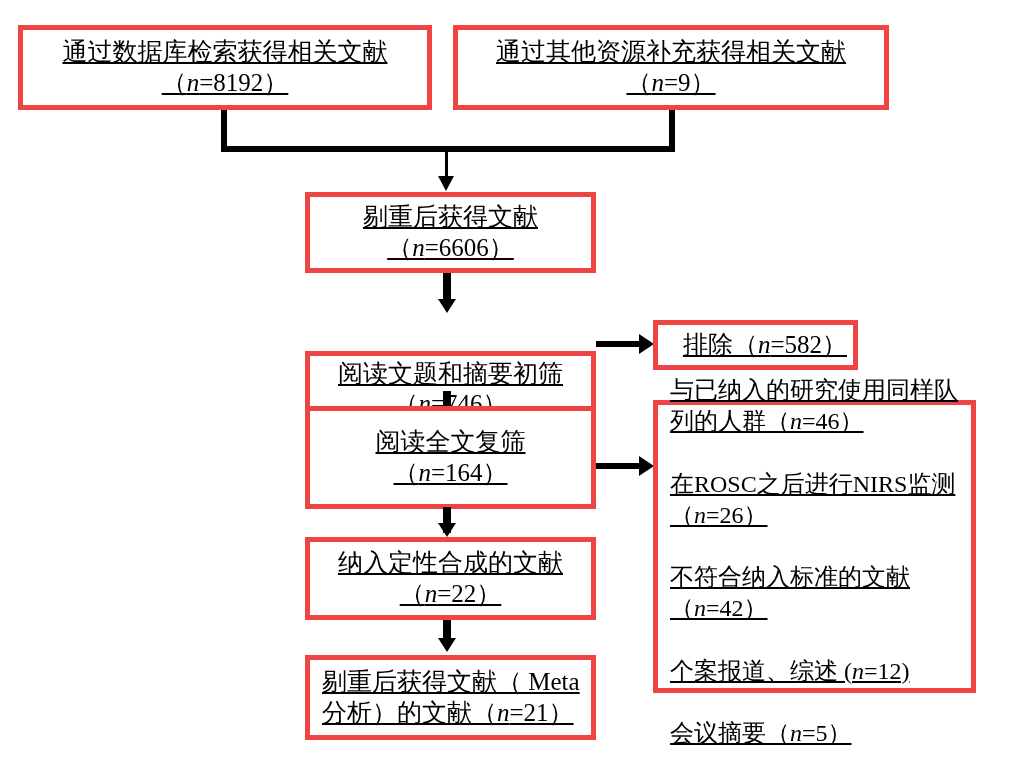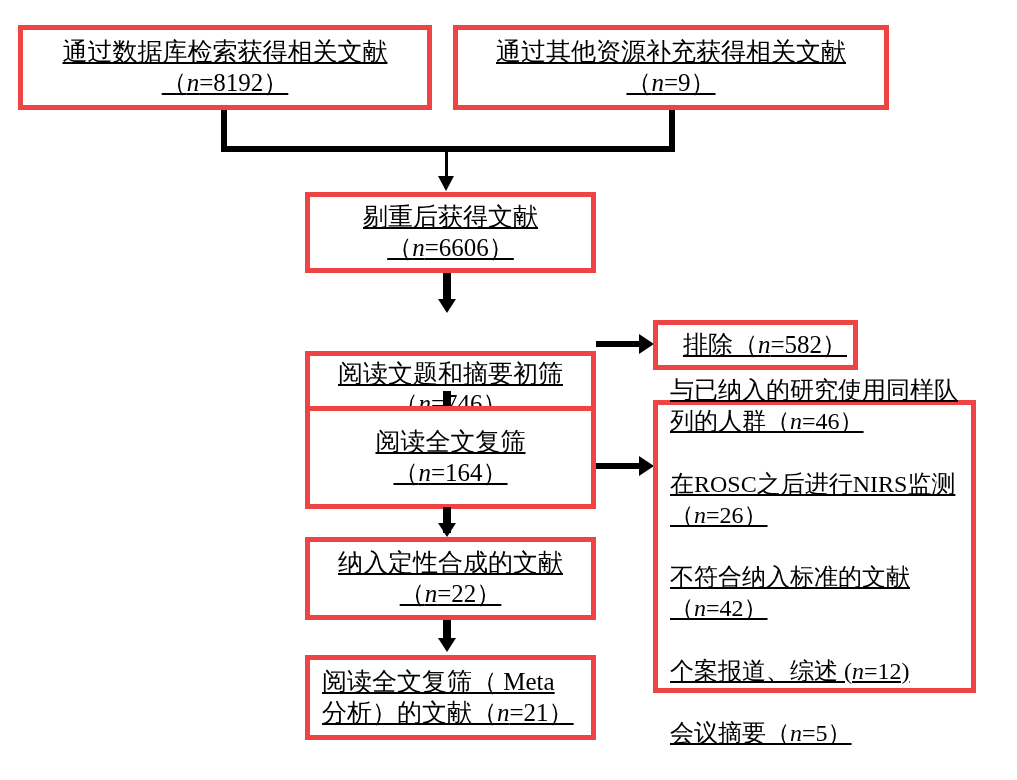--- a/index.html
+++ b/index.html
@@ -132,16 +132,16 @@
   <div class="arrow-down" style="left:438px; top:523px;"></div>
 
   <div class="box" style="left:305px; top:537px; width:291px; height:83px;">
     <span class="txt"><span>纳入定性合成的文献</span><br><span>（</span><span class="ital">n</span><span>=22）</span></span>
   </div>
 
   <div class="line" style="left:443px; top:620px; width:8px; height:22px;"></div>
   <div class="arrow-down" style="left:438px; top:638px;"></div>
 
   <div class="box left-align" style="left:305px; top:655px; width:291px; height:85px;">
-    <span class="txt"><span>阅读全文复筛（ Meta</span><br><span>分析）的文献（</span><span class="ital">n</span><span>=21）</span></span>
+    <span class="txt"><span>剔重后获得文献（ Meta</span><br><span>分析）的文献（</span><span class="ital">n</span><span>=21）</span></span>
   </div>
 
 </div>
 
 </body></html>

